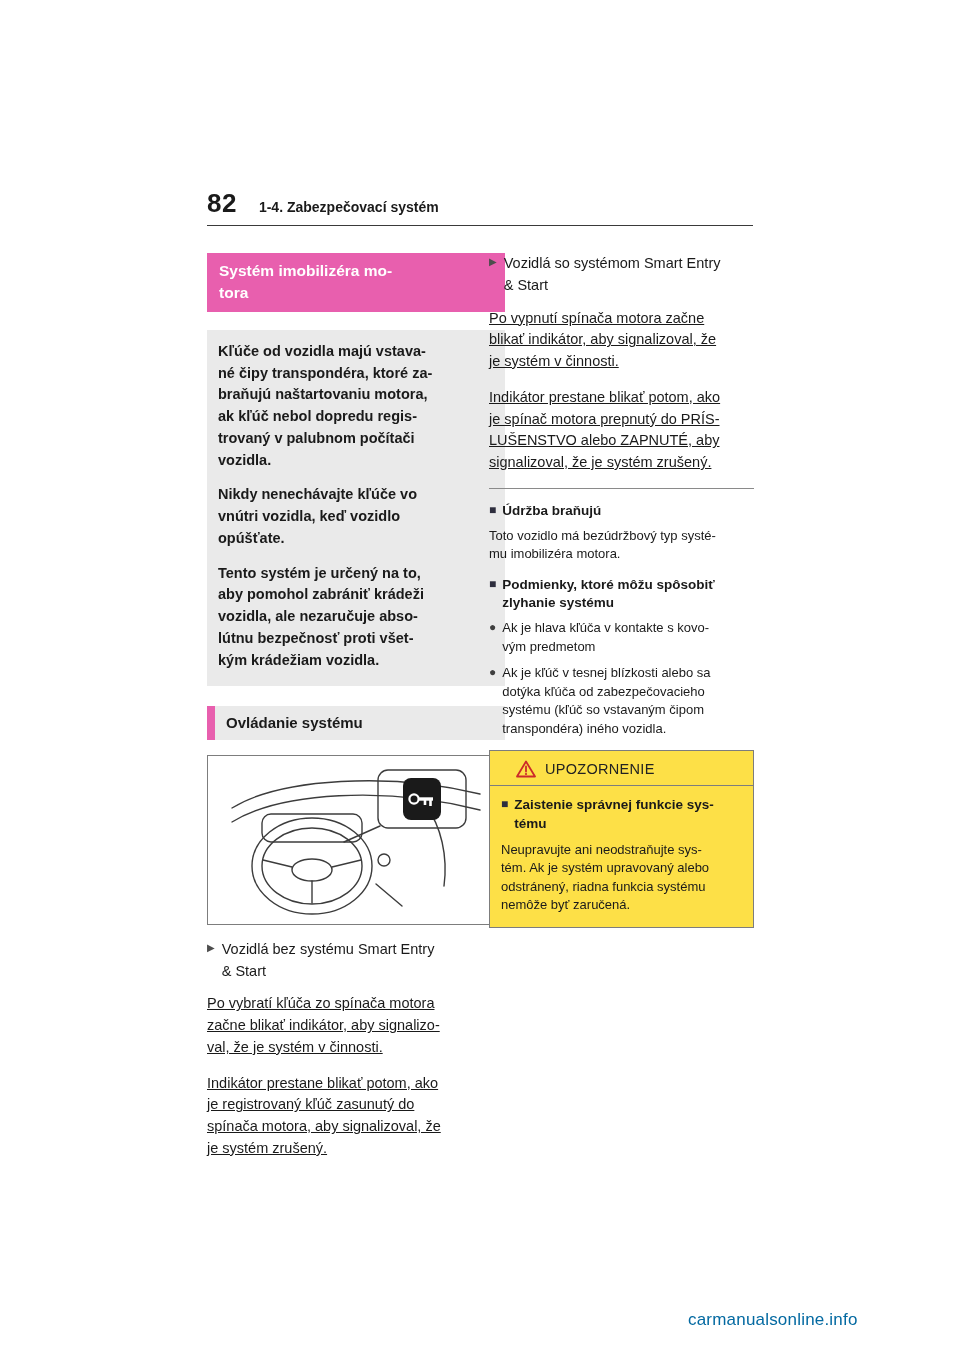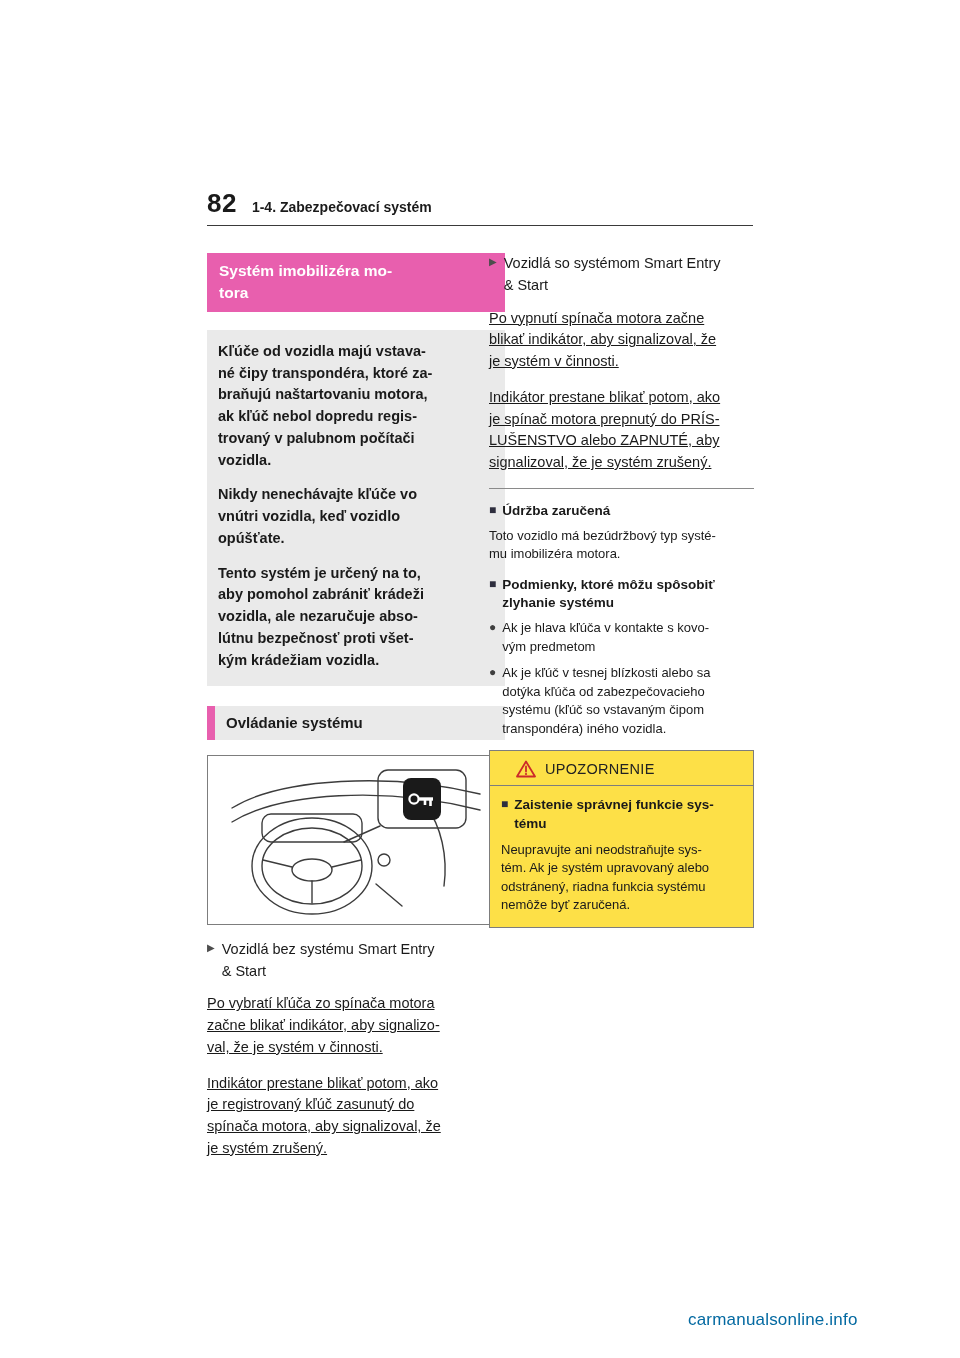--- a/index.html
+++ b/index.html
@@ -6,21 +6,21 @@
   html,body { background:#ffffff; }
   body {
     width:960px; height:1358px; position:relative;
     font-family:"Liberation Sans", sans-serif;
     color:#1a1a1a;
     overflow:hidden;
   }
 
   
   .page-head { position:absolute; left:207px; top:188px; width:546px; }
-  .page-head-row { display:flex; align-items:baseline; gap:15px; }
+  .page-head-row { display:flex; align-items:baseline; gap:22px; }
   .page-num { font-size:26px; font-weight:bold; letter-spacing:0.5px; }
   .chapter { font-size:14px; font-weight:bold; }
   .head-rule { margin-top:6px; height:1px; background:#3a3a3a; }
 
   
   .col { position:absolute; top:253px; }
   .col-left  { left:207px; width:298px; }
   .col-right { left:489px; width:265px; }
 
   
@@ -178,21 +178,21 @@
 je systém v činnosti.</p>
   <p class="body-p">Indikátor prestane blikať potom, ako
 je spínač motora prepnutý do PRÍS-
 LUŠENSTVO alebo ZAPNUTÉ, aby
 signalizoval, že je systém zrušený.</p>
 
   <div class="note-divider"></div>
 
   <div class="note-title-row">
     <span class="square-marker">■</span>
-    <span class="note-title">Údržba zaručená</span>
+    <span class="note-title">Údržba braňujú</span>
   </div>
   <div class="note-body">Toto vozidlo má bezúdržbový typ systé-
 mu imobilizéra motora.</div>
 
   <div class="note-title-row">
     <span class="square-marker">■</span>
     <span class="note-title">Podmienky, ktoré môžu spôsobiť
 zlyhanie systému</span>
   </div>
 

